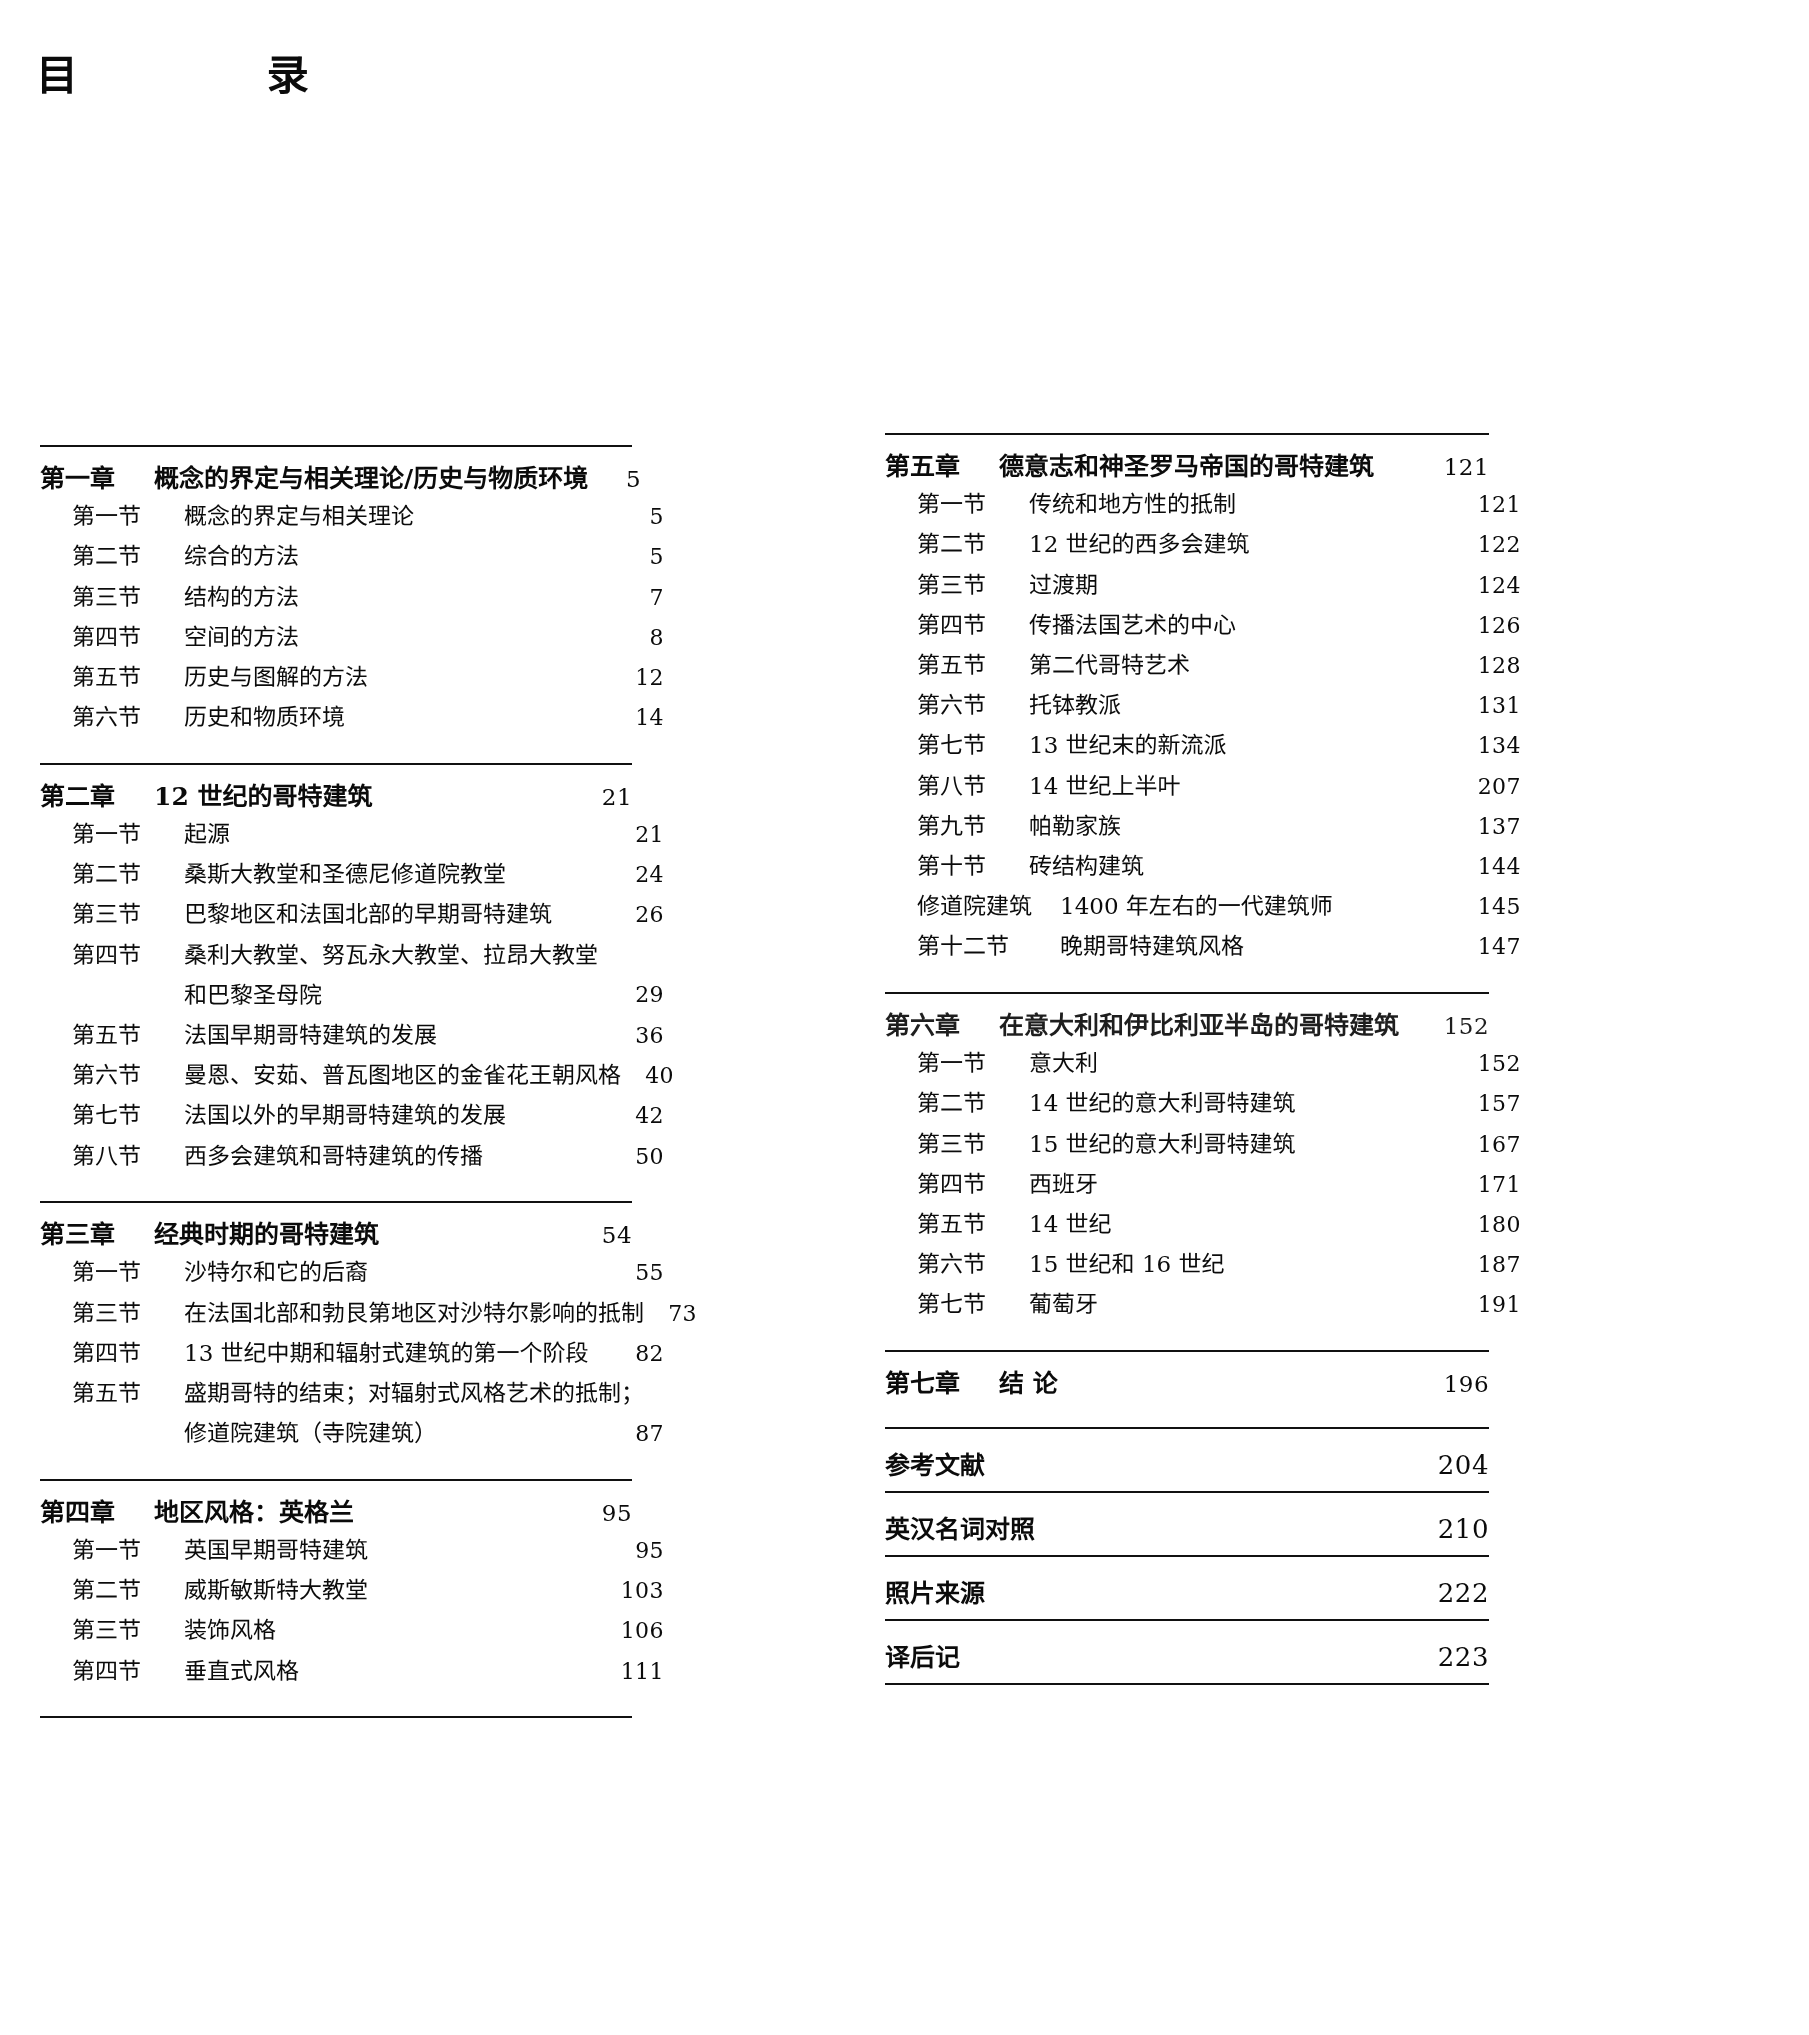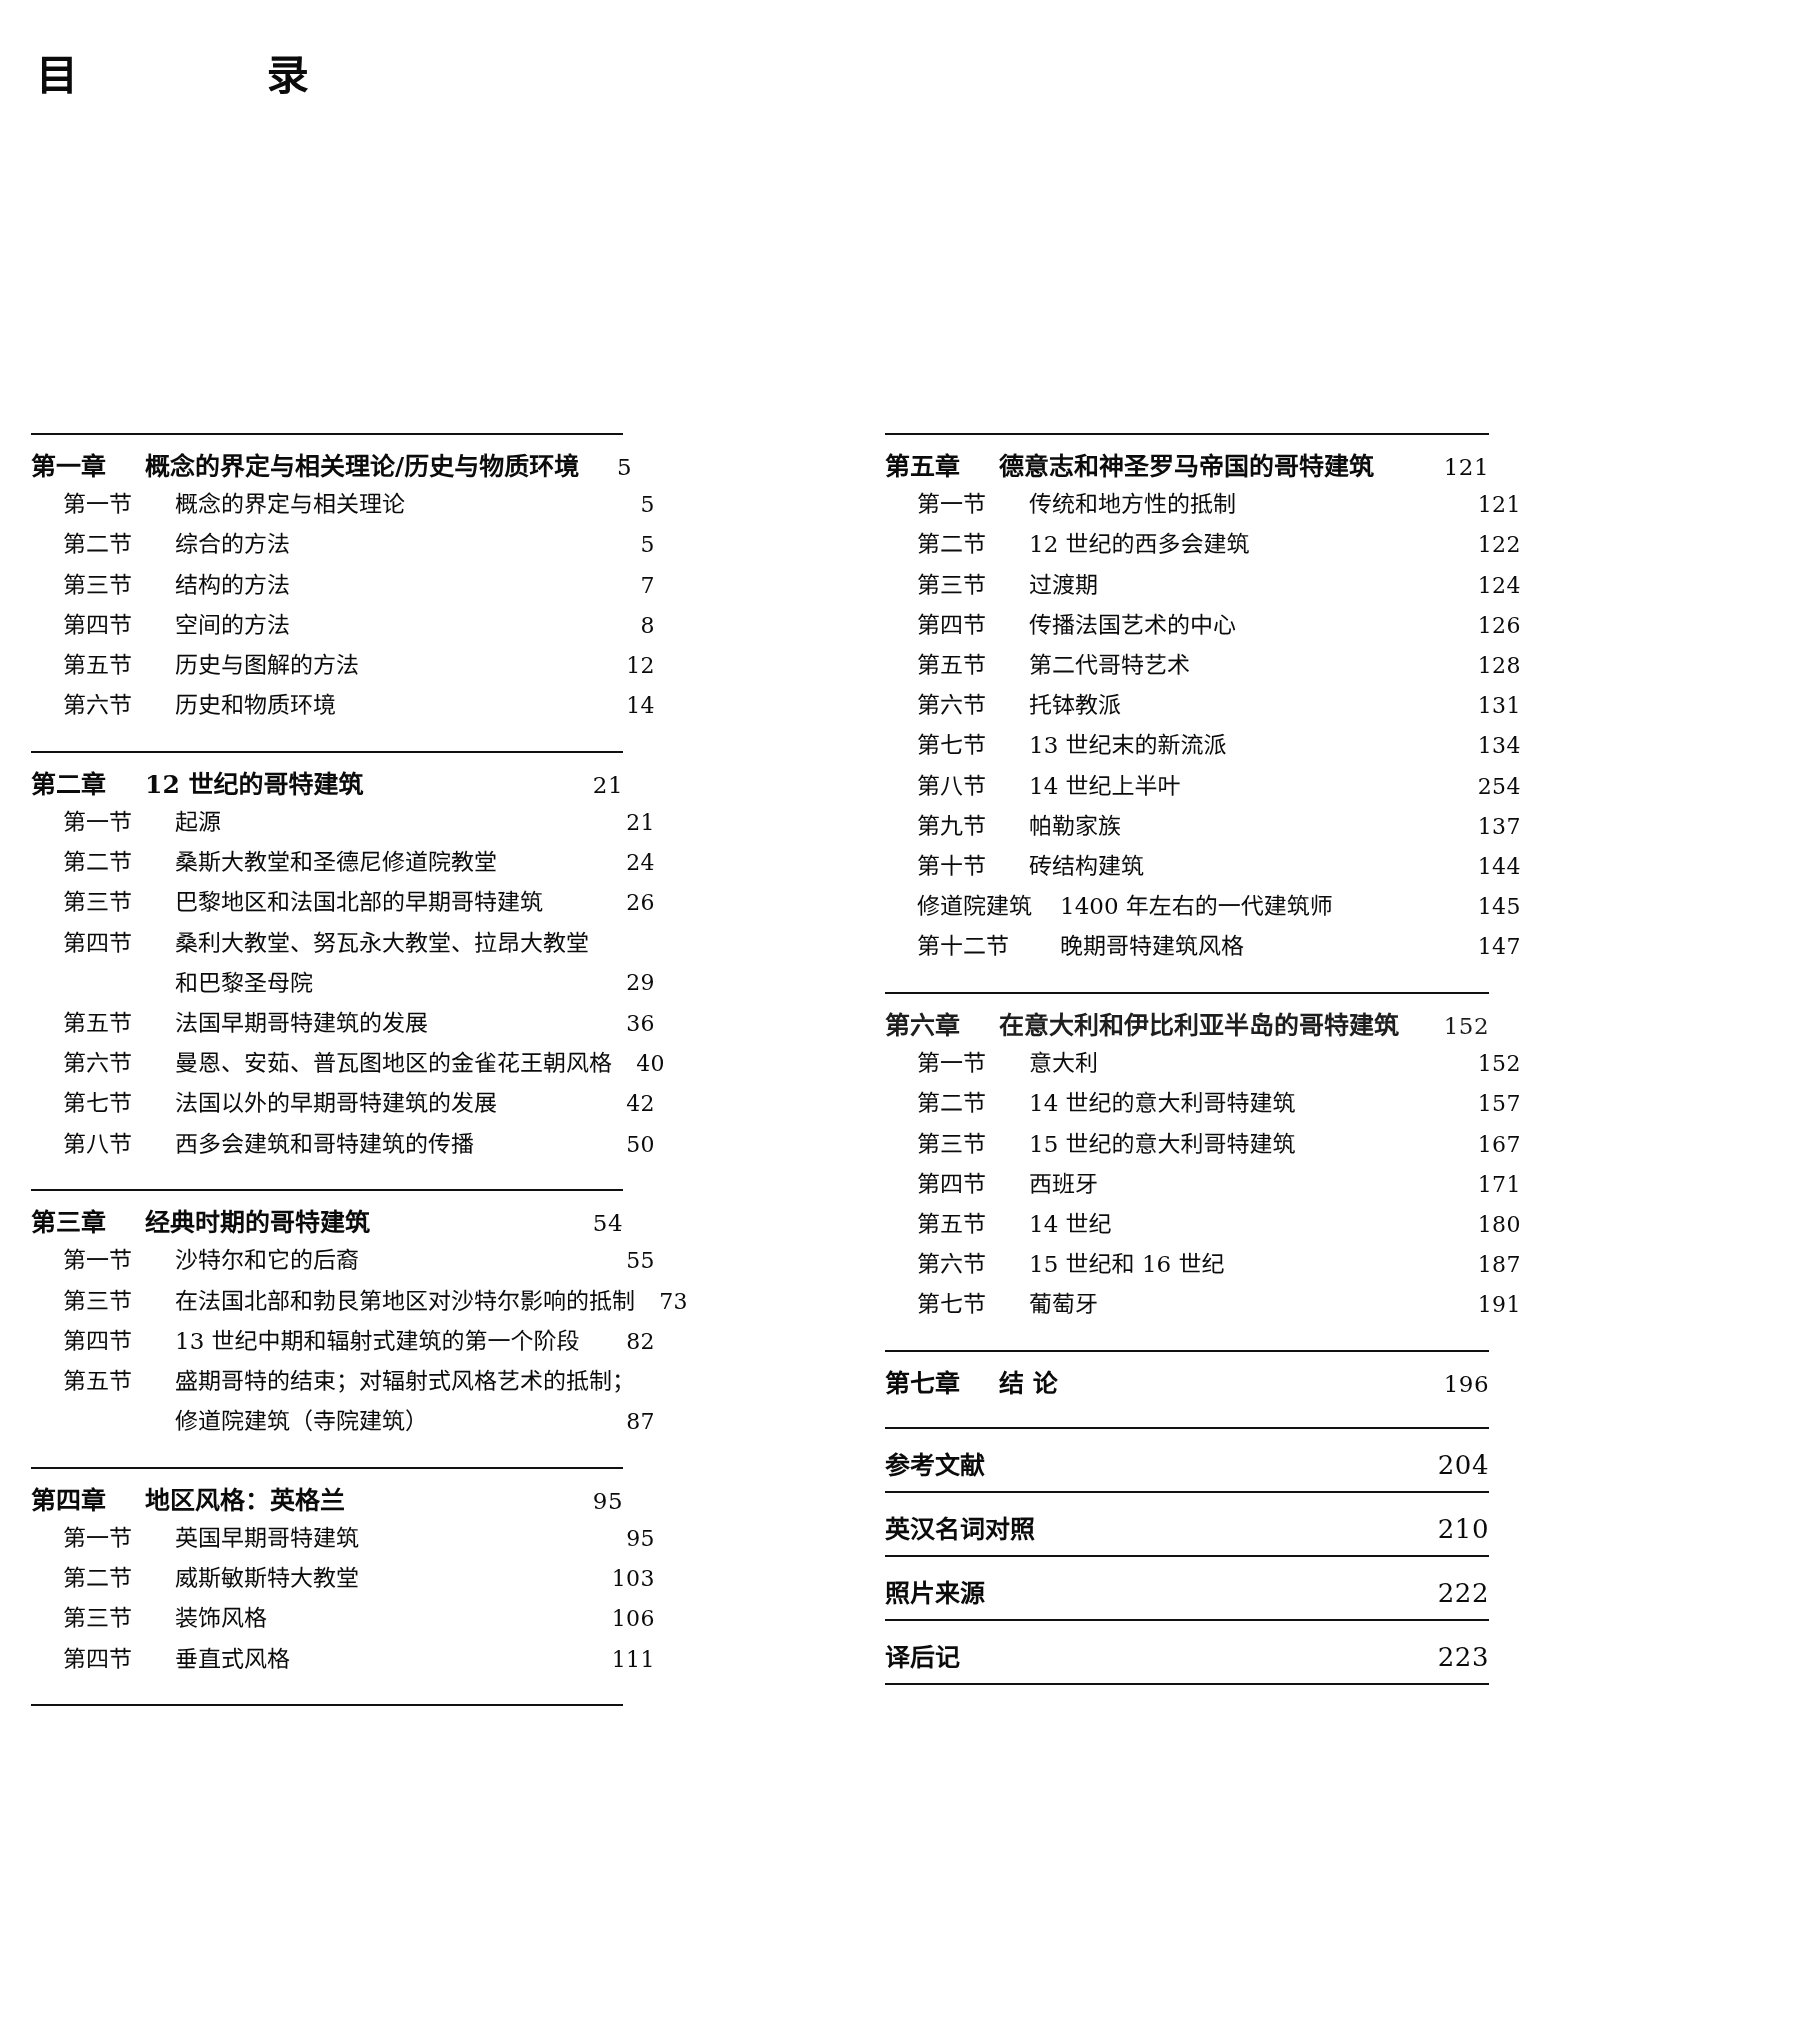--- a/index.html
+++ b/index.html
@@ -41,21 +41,21 @@
   .columns {
     position: absolute;
     left: 0;
     top: 433px;
     width: 1810px;
   }
   .col {
     position: absolute;
     top: 0;
   }
-  .col-left  { left: 31px;  width: 592px; }
+  .col-left  { left: 40px;  width: 592px; margin-top: 12px; }
   .col-right { left: 885px; width: 604px; }
 
   
   .rule {
     height: 0;
     border-top: 2.3px solid #111;
     margin: 0;
     width: 100%;
   }
 
@@ -318,21 +318,21 @@
           <div class="row section">
             <div class="txt"><span class="label">第六节</span><span class="nowrap">托钵教派</span></div>
             <div class="pg">131</div>
           </div>
           <div class="row section">
             <div class="txt"><span class="label">第七节</span><span class="nowrap">13 世纪末的新流派</span></div>
             <div class="pg">134</div>
           </div>
           <div class="row section">
             <div class="txt"><span class="label">第八节</span><span class="nowrap">14 世纪上半叶</span></div>
-            <div class="pg">254</div>
+            <div class="pg">207</div>
           </div>
           <div class="row section">
             <div class="txt"><span class="label">第九节</span><span class="nowrap">帕勒家族</span></div>
             <div class="pg">137</div>
           </div>
           <div class="row section">
             <div class="txt"><span class="label">第十节</span><span class="nowrap">砖结构建筑</span></div>
             <div class="pg">144</div>
           </div>
           <div class="row section wide">

